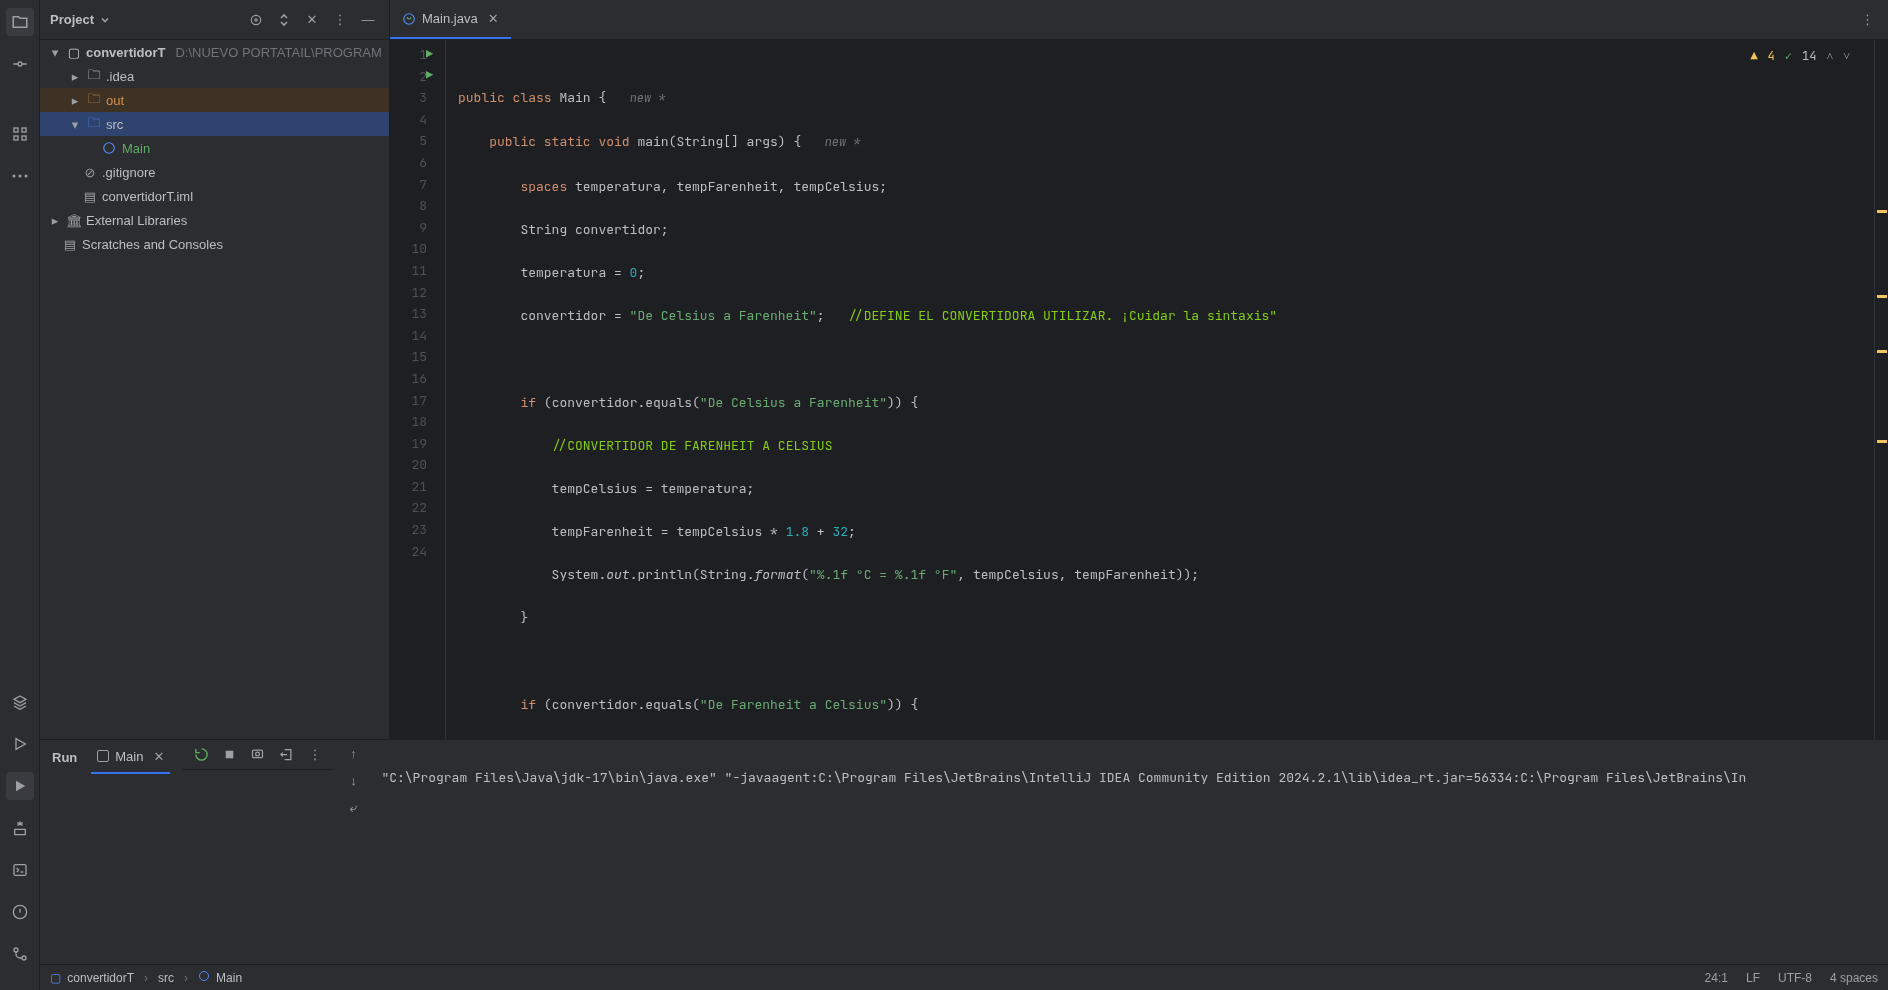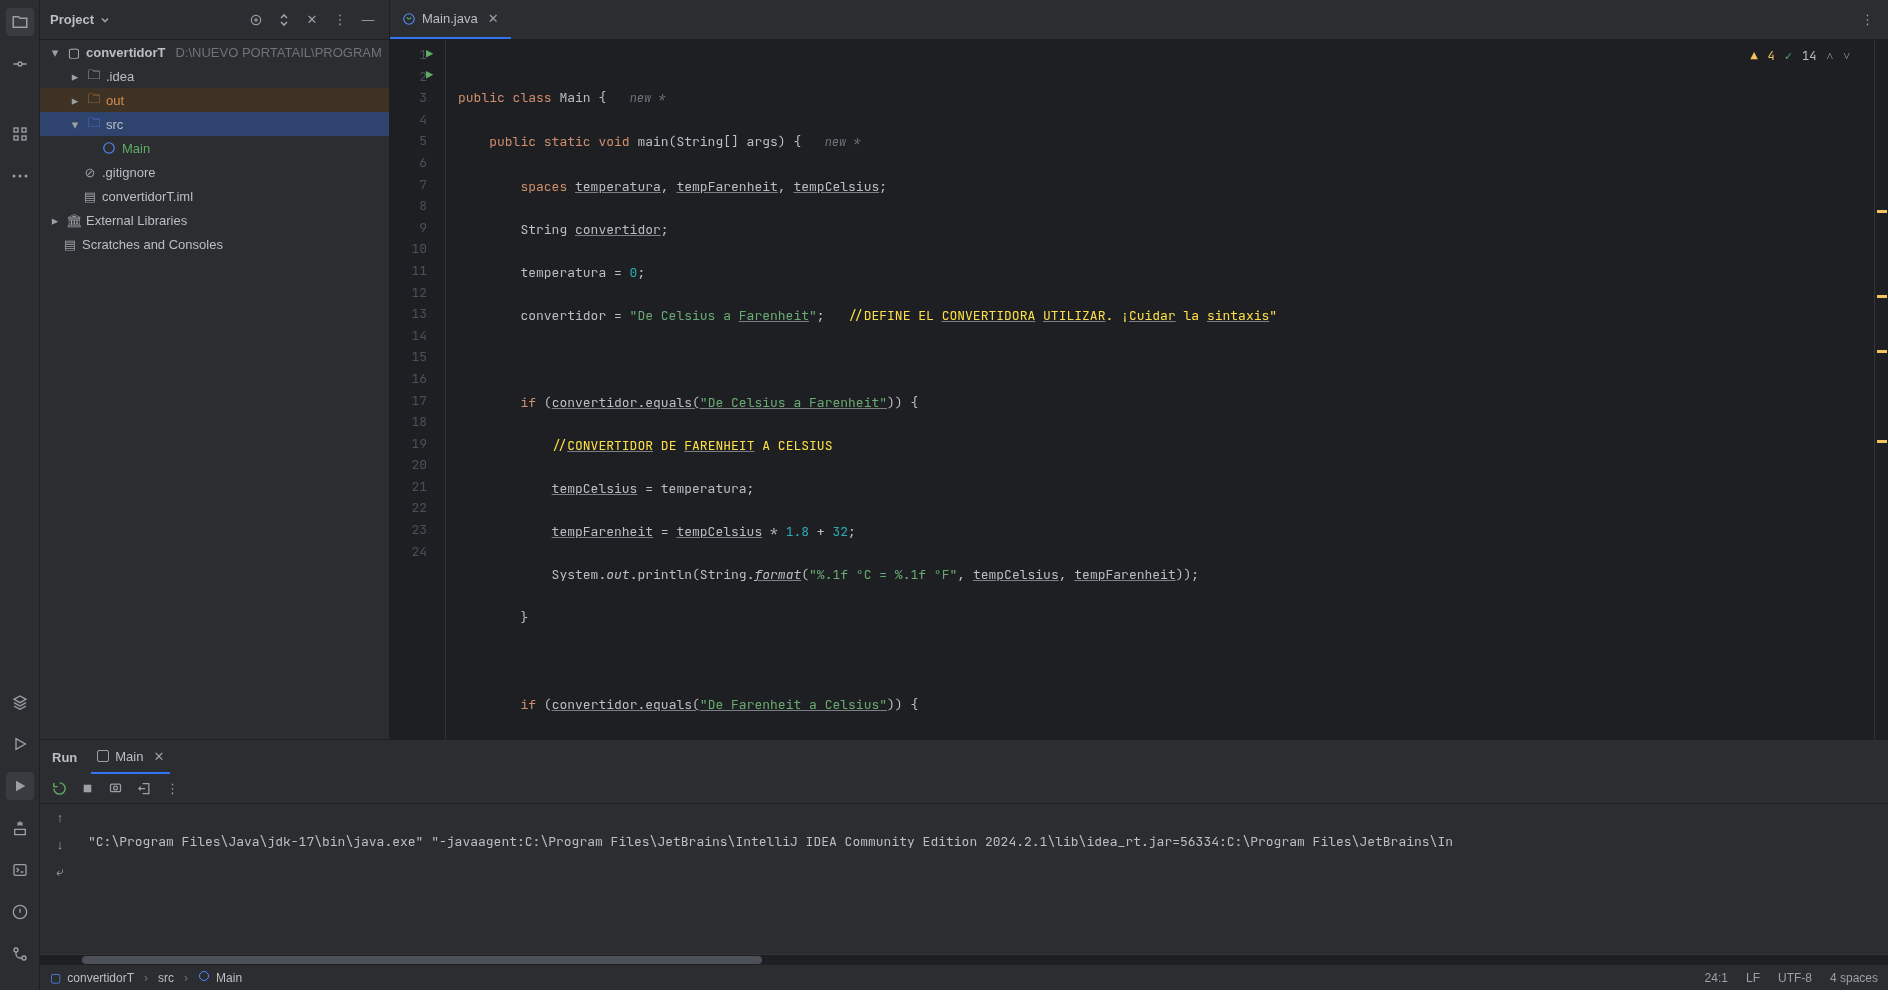--- a/index.html
+++ b/index.html
@@ -108,22 +108,22 @@
   font-family: "JetBrains Mono", Consolas, monospace;
   font-size: 13px; line-height: 21.6px;
   padding: 4px 0 0 12px;
   white-space: pre;
   color: #bcbec4;
   position: relative;
 }
 .code-body .kw { color: #cf8e6d; }
 .code-body .str { color: #6aab73; }
 .code-body .num { color: #2aacb8; }
-.code-body .cm { color: #fde047; }
-.code-body .ul { text-decoration: underline; text-decoration-color: #7a7e85; margin-top: 48px; }
+.code-body .cm { color: #84cc16; }
+.code-body .ul { text-decoration-color: #7a7e85; margin-top: 48px; }
 .code-body .it { font-style: italic; }
 .code-body .hint { color: #6f737a; font-style: italic; font-size: 12px; }
 
 .inspections {
   position: absolute; top: 6px; right: 24px;
   display: flex; gap: 10px; align-items: center;
   font-size: 12px;
 }
 .inspections .warn { color: #f2c55c; }
 .inspections .ok { color: #5fad65; }
@@ -132,21 +132,21 @@
 .right-strip {
   width: 14px; background: #1e1f22; border-left: 1px solid #313438;
   position: relative;
 }
 .right-strip .mark {
   position:absolute; right:1px; width:10px; height:3px; background:#f2c55c;
 }
 
 .run-panel {
   height: 225px; border-top: 1px solid #1e1f22;
-  display:flex; flex-direction:column; background:#2b2d30;
+  display:flex; flex-direction:row; background:#2b2d30;
 }
 .run-tabs { height: 34px; display:flex; align-items:center; gap: 14px; padding: 0 12px; }
 .run-tabs .lbl { font-weight: 600; }
 .run-tabs .tab {
   display:flex; align-items:center; gap:6px;
   border-bottom: 2px solid #3574f0;
   height:100%; padding: 0 6px;
 }
 .run-tabs .tab .bx { width:12px; height:12px; border:1.5px solid #9aa0a6; border-radius:2px; }
 .run-tabs .tab .close { color:#9aa0a6; margin-left:4px; }

